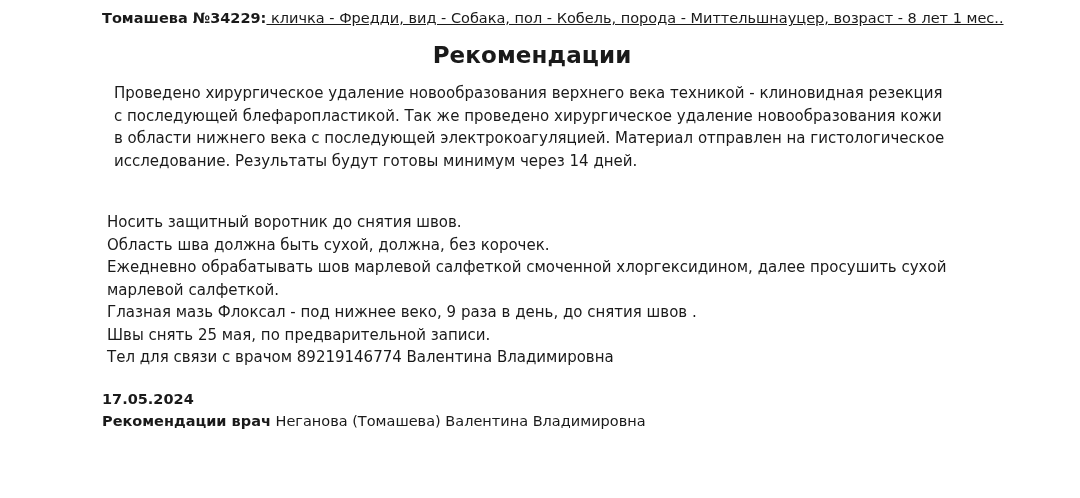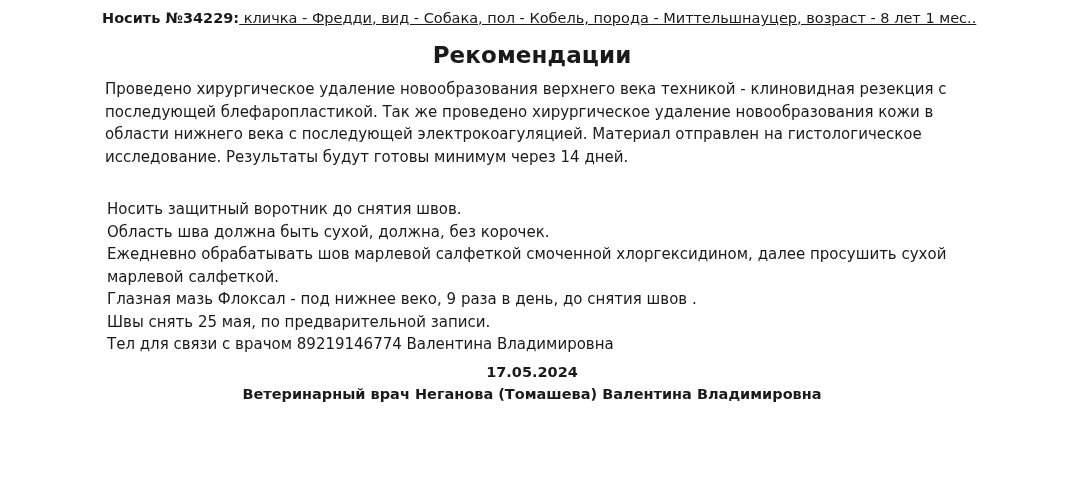--- a/index.html
+++ b/index.html
@@ -39,80 +39,79 @@
     font-size: 23px;
     line-height: 30px;
     font-weight: bold;
     margin: 12px 0 8px 0;
     letter-spacing: 0.1px;
   }
   .para {
     font-size: 15px;
     line-height: 22.5px;
     text-align: left;
-    margin: 3px;
+    margin: 12px;
   }
   .spacer {
     height: 22px;
   }
   .list {
     margin: 5px;
     padding: 0;
     list-style: none;
   }
   .list li {
     font-size: 15px;
     line-height: 22.5px;
     margin: 0;
   }
   .sign-block {
-    margin-top: 6px;
-    text-align: center;
+    margin-top: 20px;
   }
   .sign-date {
     font-size: 14.5px;
     line-height: 21px;
     font-weight: bold;
   }
   .sign-doctor {
     font-size: 14.5px;
     line-height: 21px;
     margin-top: 1px;
   }
   .sign-doctor .role {
     font-weight: bold;
   }
   .sign-doctor .name {
-    font-weight: bold;
+    font-weight: normal;
   }
 </style>
 </head>
 <body>
 
 <div class="page">
 
   <div class="patient-line">
-    <span class="label">Носить №34229:</span><span class="value"> кличка - Фредди, вид - Собака, пол - Кобель, порода - Миттельшнауцер, возраст - 8 лет 1 мес..</span>
+    <span class="label">Томашева №34229:</span><span class="value"> кличка - Фредди, вид - Собака, пол - Кобель, порода - Миттельшнауцер, возраст - 8 лет 1 мес..</span>
   </div>
 
   <div class="doc-title">Рекомендации</div>
 
   <p class="para">Проведено хирургическое удаление новообразования верхнего века техникой - клиновидная резекция с последующей блефаропластикой. Так же проведено хирургическое удаление новообразования кожи в области нижнего века с последующей электрокоагуляцией. Материал отправлен на гистологическое исследование. Результаты будут готовы минимум через 14 дней.</p>
 
   <div class="spacer"></div>
 
   <ul class="list">
     <li>Носить защитный воротник до снятия швов.</li>
     <li>Область шва должна быть сухой, должна, без корочек.</li>
     <li>Ежедневно обрабатывать шов марлевой салфеткой смоченной хлоргексидином, далее просушить сухой марлевой салфеткой.</li>
     <li>Глазная мазь Флоксал - под нижнее веко, 9 раза в день, до снятия швов .</li>
     <li>Швы снять 25 мая, по предварительной записи.</li>
     <li>Тел для связи с врачом 89219146774 Валентина Владимировна</li>
   </ul>
 
   <div class="sign-block">
     <div class="sign-date">17.05.2024</div>
     <div class="sign-doctor">
-      <span class="role">Ветеринарный врач</span><span class="name"> Неганова (Томашева) Валентина Владимировна</span>
+      <span class="role">Рекомендации врач</span><span class="name"> Неганова (Томашева) Валентина Владимировна</span>
     </div>
   </div>
 
 </div>
 
 </body></html>

